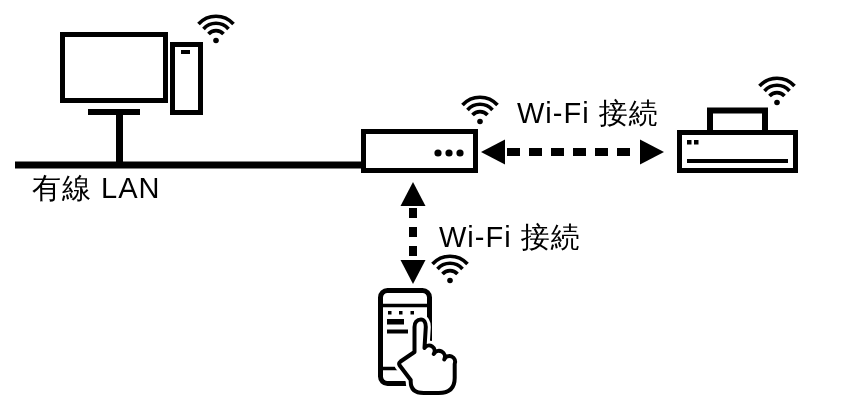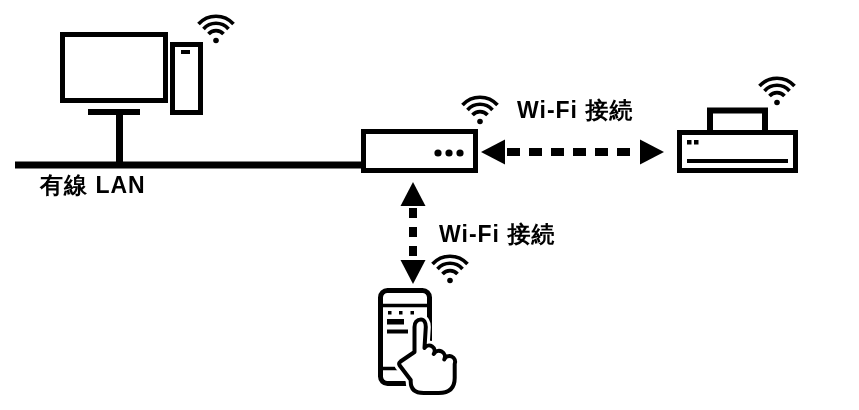--- a/index.html
+++ b/index.html
@@ -7,27 +7,27 @@
     position:relative;
     width:859px;height:410px;
     background:#ffffff;
     overflow:hidden;
     font-family:"Liberation Sans","DejaVu Sans",sans-serif;
   }
   .scene{position:absolute;left:0;top:0;}
   .label{
     position:absolute;
     color:#000;
-    font-weight:bold;
-    font-size:23px;
+    font-weight:normal;
+    font-size:29px;
     letter-spacing:1px;
     white-space:nowrap;
     line-height:1;
   }
-  .label-wired-lan{left:40px;top:174px;}
+  .label-wired-lan{left:32px;top:174px;}
   .label-wifi-top{left:517px;top:99px;}
   .label-wifi-bottom{left:439px;top:223px;}
 </style>
 </head>
 <body>
 
 <div class="diagram">
 
   <svg class="scene" width="859" height="410" viewBox="0 0 859 410" xmlns="http://www.w3.org/2000/svg">
 

